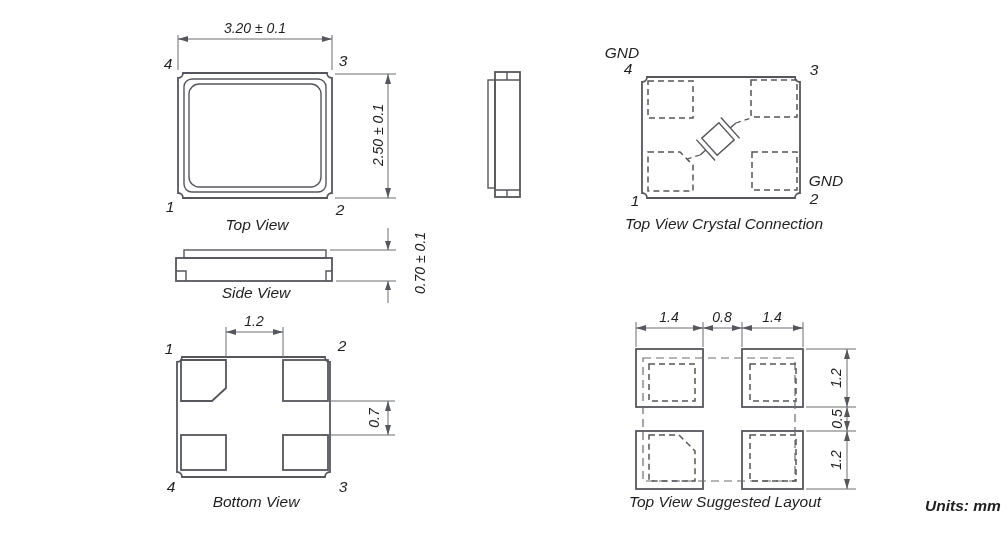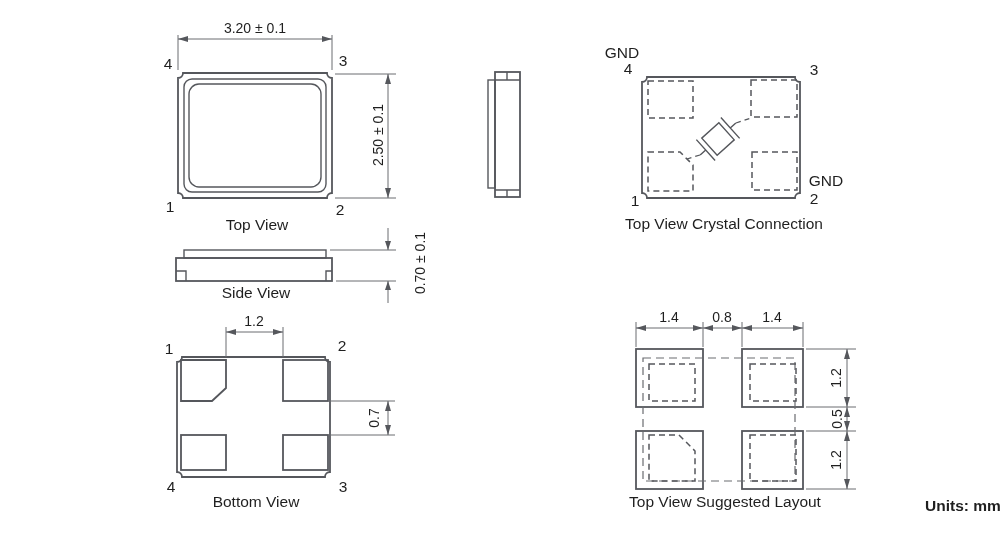--- a/index.html
+++ b/index.html
@@ -1,18 +1,18 @@
 <!DOCTYPE html>
 <html><head>
 <meta charset="utf-8">
 <style>
   html,body { margin:0; padding:0; background:#ffffff; }
   .page {
     position:relative; width:1007px; height:551px; background:#ffffff;
-    font-family:"Liberation Sans", sans-serif; overflow:hidden;
+    font-family:"Liberation Sans", sans-serif; overflow:hidden;font-style:italic;
   }
   svg { display:block; font-family:"Liberation Sans", sans-serif; }
   .outline  { fill:none; stroke:#55575c; stroke-width:1.8; }
   .outline2 { fill:none; stroke:#55575c; stroke-width:1.4; }
   .thin     { fill:none; stroke:#6a6c70; stroke-width:1; }
   .dashpad  { fill:none; stroke:#55575c; stroke-width:1.5; stroke-dasharray:6 4; }
   .dashout  { fill:none; stroke:#6a6c70; stroke-width:1.2; stroke-dasharray:8 5; }
   .dashlead { fill:none; stroke:#55575c; stroke-width:1.3; stroke-dasharray:5 4; }
   .arrow    { fill:#55575c; stroke:none; }
   text      { fill:#1f1f1f; }

